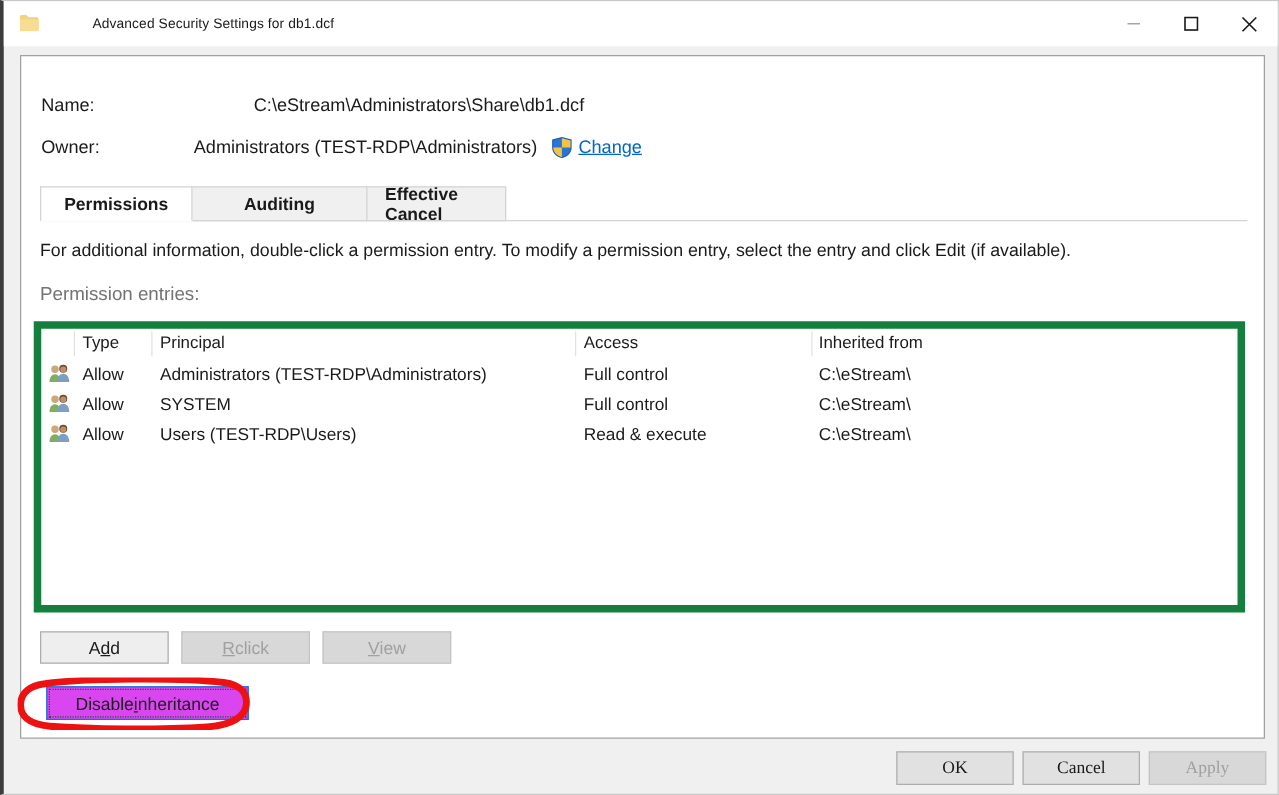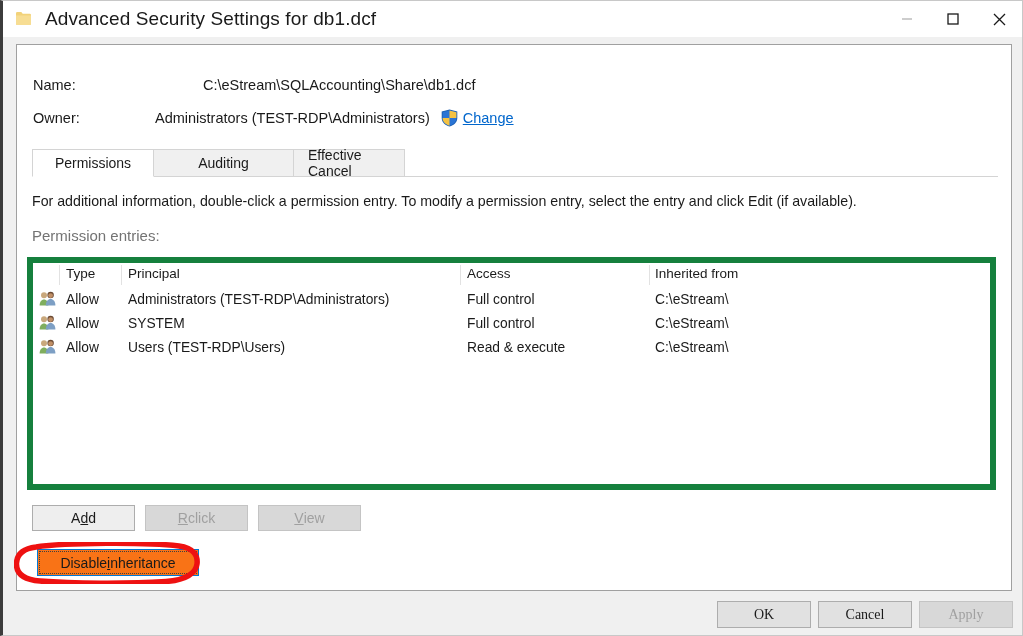--- a/index.html
+++ b/index.html
@@ -30,22 +30,23 @@
   .title-icon {
     width: 20px; height: 20px;
     margin-left: 11px; margin-right: 11px;
     position: relative;
   }
   .folder {
     position: absolute; left: 2px; top: 3px;
     width: 15px; height: 13px;
   }
   .title-text {
-    font-size: 19px; color: #1a1a1a;
+    font-size: 11px; color: #1a1a1a;
     letter-spacing: 0.1px;
+    margin-left: 29px;
   }
   .win-controls {
     position: absolute; right: 0; top: 0;
     height: 36px; display: flex;
   }
   .win-btn {
     width: 46px; height: 36px;
     display: flex; align-items: center; justify-content: center;
     color: #1a1a1a;
   }
@@ -90,20 +91,21 @@
     width: 966px; height: 28px;
   }
   .tab {
     position: absolute; top: 0; height: 28px;
     display: flex; align-items: center; justify-content: center;
     font-size: 14px; color: #1a1a1a;
     border: 1px solid #d4d4d4;
     background: #f0f0f0;
     padding: 0 14px;
     cursor: default;
+    font-weight: bold;
   }
   .tab.active {
     background: #ffffff;
     border-bottom-color: #ffffff;
     z-index: 3;
   }
   .tab-0 { left: 0px;   width: 122px; }
   .tab-1 { left: 121px; width: 141px; }
   .tab-2 { left: 261px; width: 112px; }
 
@@ -173,21 +175,21 @@
   }
   .btn.disabled { color: #a0a0a0; background: #d8d8d8; border-color: #c4c4c4; }
   .btn .acc { text-decoration: underline; }
 
   .btn-add    { left: 15px;  top: 460px; width: 103px; height: 26px; background:#eeeeee; }
   .btn-remove { left: 128px; top: 460px; width: 103px; height: 26px; }
   .btn-view   { left: 241px; top: 460px; width: 103px; height: 26px; }
 
   .btn-inherit {
     left: 20px; top: 504px; width: 162px; height: 27px;
-    background: #f97316;
+    background: #d946ef;
     border: 1px solid #0078d7;
     outline: 1px dotted #404040;
     outline-offset: -3px;
   }
 
   
   .annotation {
     position: absolute;
     left: 11px; top: 541px;
     width: 186px; height: 42px;
@@ -241,21 +243,21 @@
             <path d="M1 1 L12 12 M12 1 L1 12" stroke="#1a1a1a" stroke-width="1.3"></path>
           </svg>
       </div>
     </div>
   </div>
 
   <div class="panel">
 
     <div class="field-row name">
       <span class="field-label">Name:</span>
-      <span class="field-value">C:\eStream\SQLAccounting\Share\db1.dcf</span>
+      <span class="field-value">C:\eStream\Administrators\Share\db1.dcf</span>
     </div>
 
     <div class="field-row owner">
       <span class="field-label">Owner:</span>
       <span class="field-value">Administrators (TEST-RDP\Administrators)</span>
       <span class="shield">
         <svg width="17" height="18" viewBox="0 0 17 18">
           <path d="M8.5 0.5 L16.3 2.6 V9 C16.3 13.4 12.8 16.4 8.5 17.6 C4.2 16.4 0.7 13.4 0.7 9 V2.6 Z" fill="#1a5fb4"></path>
           <path d="M8.5 1.5 L15.4 3.3 V9 C15.4 12.9 12.3 15.6 8.5 16.7 C4.7 15.6 1.6 12.9 1.6 9 V3.3 Z" fill="#2a74d4"></path>
           <path d="M8.5 1.5 L15.4 3.3 V8.9 H8.5 Z" fill="#f5c242"></path>

